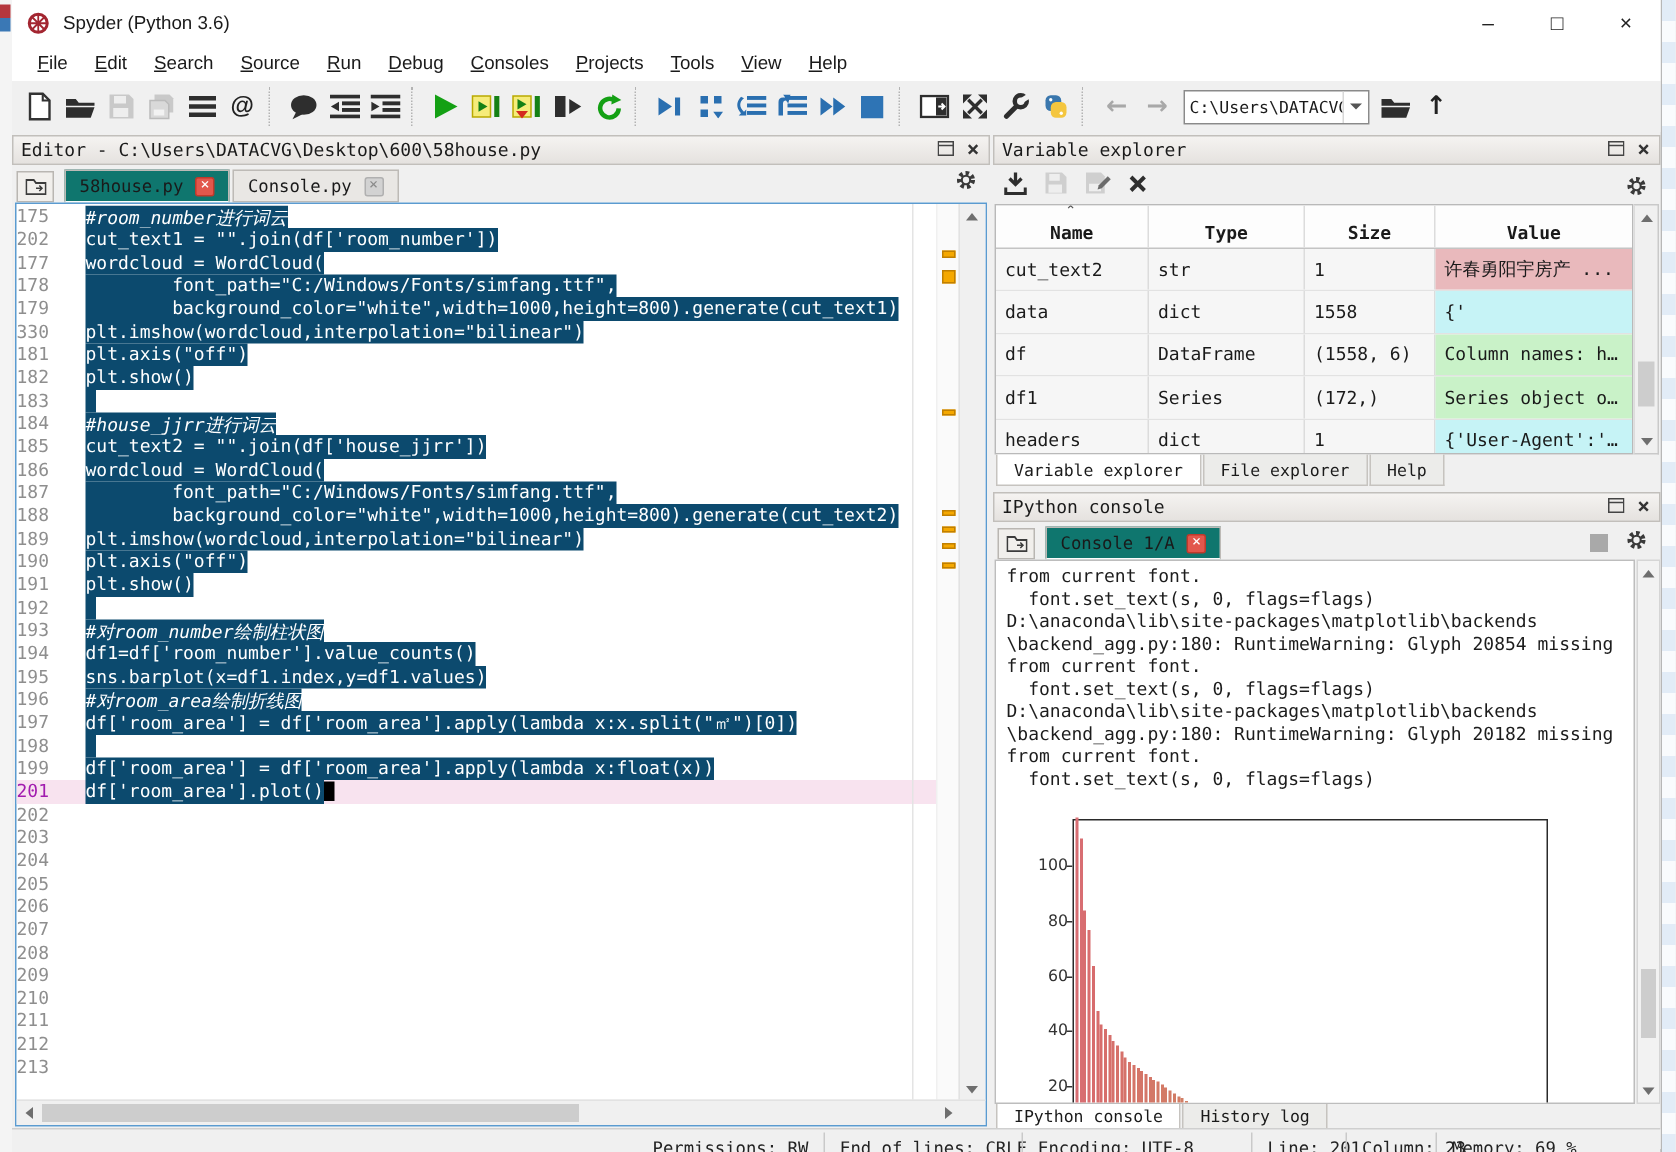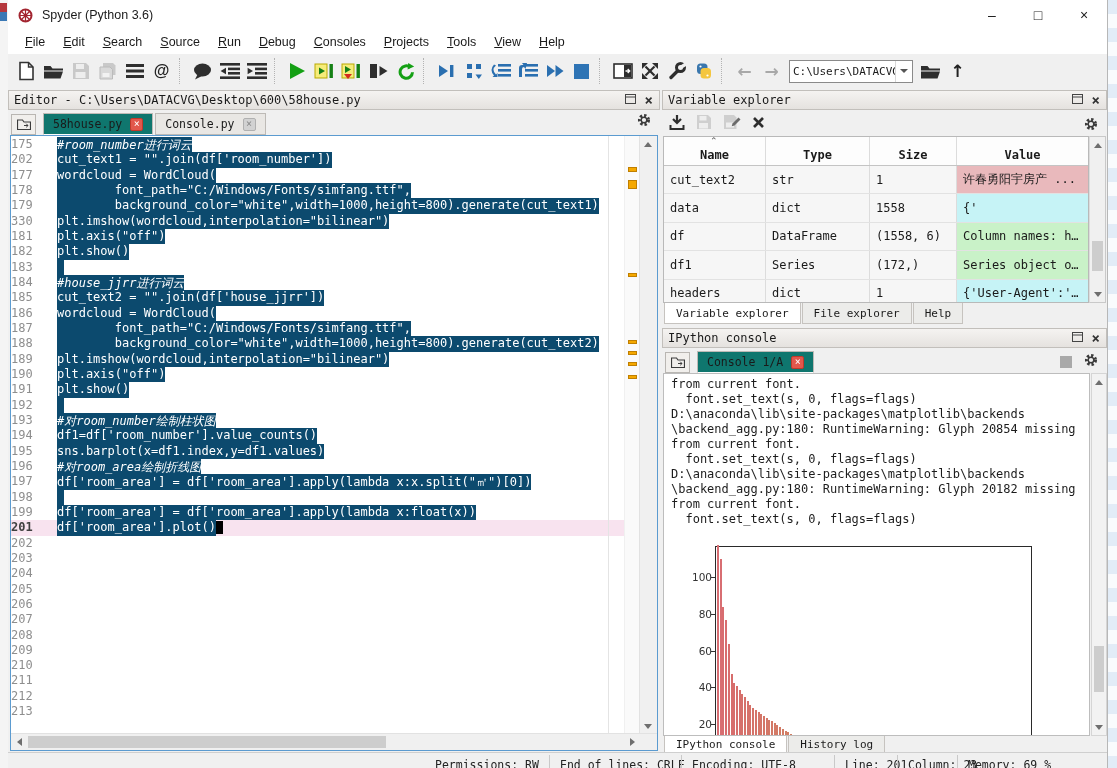--- a/index.html
+++ b/index.html
@@ -55,21 +55,21 @@
   .badge{width:13px;height:13px;border-radius:2px;margin-left:8px;display:flex;align-items:center;justify-content:center;color:#fff;font-size:10px;line-height:1;box-sizing:border-box}
   .badge.red{background:#e2574c;border:1px solid #c0392b}
   .badge.gray{background:#d2d2d2;border:1px solid #b0b0b0;color:#8a8a8a}
   .tab-gear{position:absolute;right:9px;bottom:5px}
 
   .code-wrap{position:absolute;left:2px;top:45px;width:648px;height:616px;border:1px solid #5b9bd0;background:#fff;box-sizing:border-box;overflow:hidden}
   .code-lines{position:absolute;left:0;top:1px;right:32px;bottom:16px;overflow:hidden}
   .code-line{display:flex;height:15.33px;line-height:15.33px;font:12px "DejaVu Sans Mono",monospace;white-space:pre}
   .code-line.cur{background:#f8e3ef}
   .ln{width:36px;text-align:left;padding-right:10px;color:#8e8e8e;flex:none}
-  .cur .ln{color:#404040;font-weight:bold}
+  .cur .ln{color:#a21caf;font-weight:normal}
   .ct{white-space:pre}
   .ct.sel{background:#0c4a6e;color:#fff}
   .ct.comment{font-style:italic}
   .ct.blank-sel{padding:0 3.5px}
   .cursor{width:7px;height:13px;background:#000;align-self:center}
   .edge-line{position:absolute;left:597px;top:0;bottom:16px;width:1px;background:#e4e4e4}
   .scrollflag{position:absolute;right:17px;top:0;bottom:16px;width:15px;background:#fafafa;border-left:1px solid #f0f0f0}
   .flag{position:absolute;left:3px;width:9px;background:#f5a800;border:1px solid #c07f00;box-sizing:border-box}
   .vscroll{position:absolute;right:0;top:0;bottom:16px;width:17px;background:#f0f0f0;border-left:1px solid #e2e2e2}
   .hscroll{position:absolute;left:0;right:0;bottom:0;height:16px;background:#f0f0f0;border-top:1px solid #e2e2e2}

